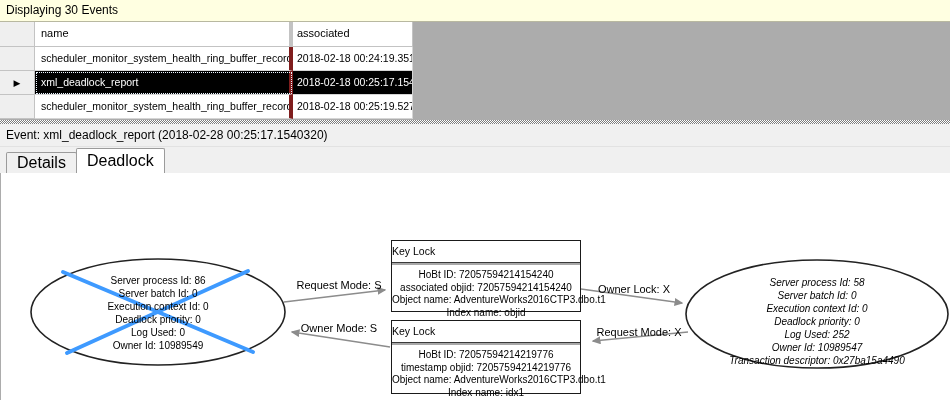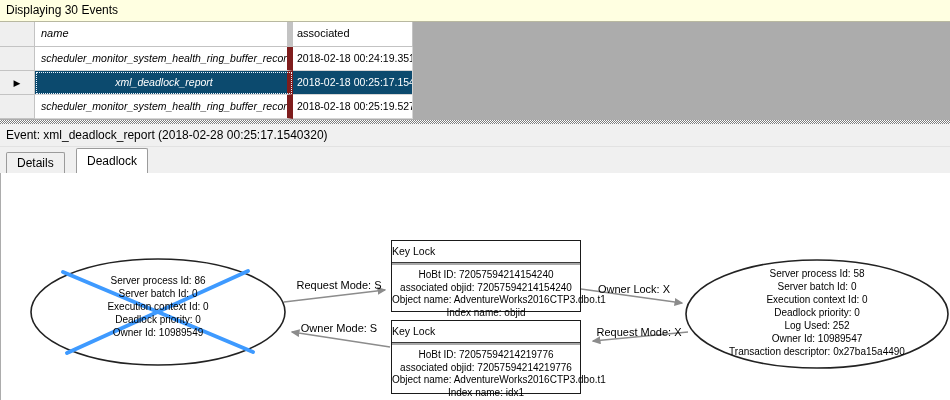--- a/index.html
+++ b/index.html
@@ -11,44 +11,44 @@
     font-size:12px; line-height:21px; padding-left:6px; }
 
   
   .grid { height:98px; display:flex; flex-direction:column; background:#ACACAC; }
   .grow { display:flex; height:24px; }
   .grow.hdr { height:25px; }
   .c-rowhdr { width:35px; flex:0 0 35px; background:#efefef;
     border-right:1px solid #c3c3c3; border-bottom:1px solid #c3c3c3;
     display:flex; align-items:center; justify-content:center; }
   .c-name { width:258px; flex:0 0 258px; background:#fff;
-    border-right:6px solid #7f1d1d; border-bottom:1px solid #d5d5d5;
+    border-right:4px solid #7f1d1d; border-bottom:1px solid #d5d5d5;
     font-size:10.5px; line-height:23px; padding-left:6px;
-    white-space:nowrap; overflow:hidden;font-style:italic; }
+    white-space:nowrap; overflow:hidden; }
   .c-ts { width:120px; flex:0 0 120px; background:#fff;
     border-right:1px solid #d5d5d5; border-bottom:1px solid #d5d5d5;
     font-size:10.5px; line-height:23px; padding-left:4px;
     white-space:nowrap; overflow:hidden; }
   .c-fill { flex:1; background:#ACACAC; }
   .grow.hdr .c-name, .grow.hdr .c-ts { background:#fff; border-color:#c3c3c3; font-size:11px; }
-  .grow.sel .c-name, .grow.sel .c-ts { background:#0c4a6e; color:#fff;text-align:center; }
+  .grow.sel .c-name, .grow.sel .c-ts { background:#000000; color:#fff; }
   .grow.sel .c-name { outline:1px dotted #e9f3ff; outline-offset:-2px; }
   .rowind { font-size:9px; color:#000; }
 
   
   .splitter { height:4px;
     background:repeating-conic-gradient(#7d7d7d 0% 25%, #ffffff 0% 50%) 0 0 / 2px 2px; }
 
   
   .eventbar { height:23px; background:#f0f0f0; border-bottom:1px solid #e2e2e2;
     font-size:12px; line-height:22px; padding-left:6px; }
 
   
   .tabstrip { height:26px; background:#f0f0f0; position:relative; }
-  .tab { position:absolute; bottom:0; font-size:12px; text-align:center;
+  .tab { position:absolute; bottom:0; font-size:16px; text-align:center;
     border:1px solid #9b9b9b; border-bottom:none;
     border-radius:2px 2px 0 0; padding:0 10px; cursor:default; }
   .tab.inactive { height:21px; line-height:20px; background:#f0f0f0; left:6px; }
   .tab.active { height:25px; line-height:24px; background:#fff; left:76px; z-index:2; }
 
   
   .content { position:relative; height:227px; background:#fff;
     border-left:1px solid #ACACAC; }
   .gsvg { position:absolute; left:0; top:0; }
 
@@ -134,24 +134,25 @@
     </g>
 
     <ellipse cx="816" cy="141" rx="131" ry="54" fill="#fff" stroke="#222" stroke-width="1.6"></ellipse>
   </svg>
 
   <div class="nodetext" style="left:37px; top:101px;">
     <div>Server process Id: 86</div>
     <div>Server batch Id: 0</div>
     <div>Execution context Id: 0</div>
     <div>Deadlock priority: 0</div>
+    <div>Log Used: 0</div>
     <div>Owner Id: 10989549</div>
   </div>
 
-  <div class="nodetext" style="left:696px; top:94px;">
+  <div class="nodetext" style="left:696px; top:103px;font-style:italic;">
     <div>Server process Id: 58</div>
     <div>Server batch Id: 0</div>
     <div>Execution context Id: 0</div>
     <div>Deadlock priority: 0</div>
     <div>Log Used: 252</div>
     <div>Owner Id: 10989547</div>
     <div>Transaction descriptor: 0x27ba15a4490</div>
   </div>
 
   <div class="lockbox" style="left:390px; top:67px; height:72px;">
@@ -161,21 +162,21 @@
       <div>associated objid: 72057594214154240</div>
       <div>Object name: AdventureWorks2016CTP3.dbo.t1</div>
       <div>Index name: objid</div>
     </div>
   </div>
 
   <div class="lockbox" style="left:390px; top:147px; height:74px;">
     <div class="lockhead">Key Lock</div>
     <div class="lockbody">
       <div>HoBt ID: 72057594214219776</div>
-      <div>associated objid: 72057594214219776</div>
+      <div>timestamp objid: 72057594214219776</div>
       <div>Object name: AdventureWorks2016CTP3.dbo.t1</div>
       <div>Index name: idx1</div>
     </div>
   </div>
 
   <div class="edgelabel" style="left:283px; top:106px;">Request Mode: S</div>
   <div class="edgelabel" style="left:283px; top:149px;">Owner Mode: S</div>
   <div class="edgelabel" style="left:578px; top:110px;">Owner Lock: X</div>
   <div class="edgelabel" style="left:583px; top:153px;">Request Mode: X</div>
 </div>

